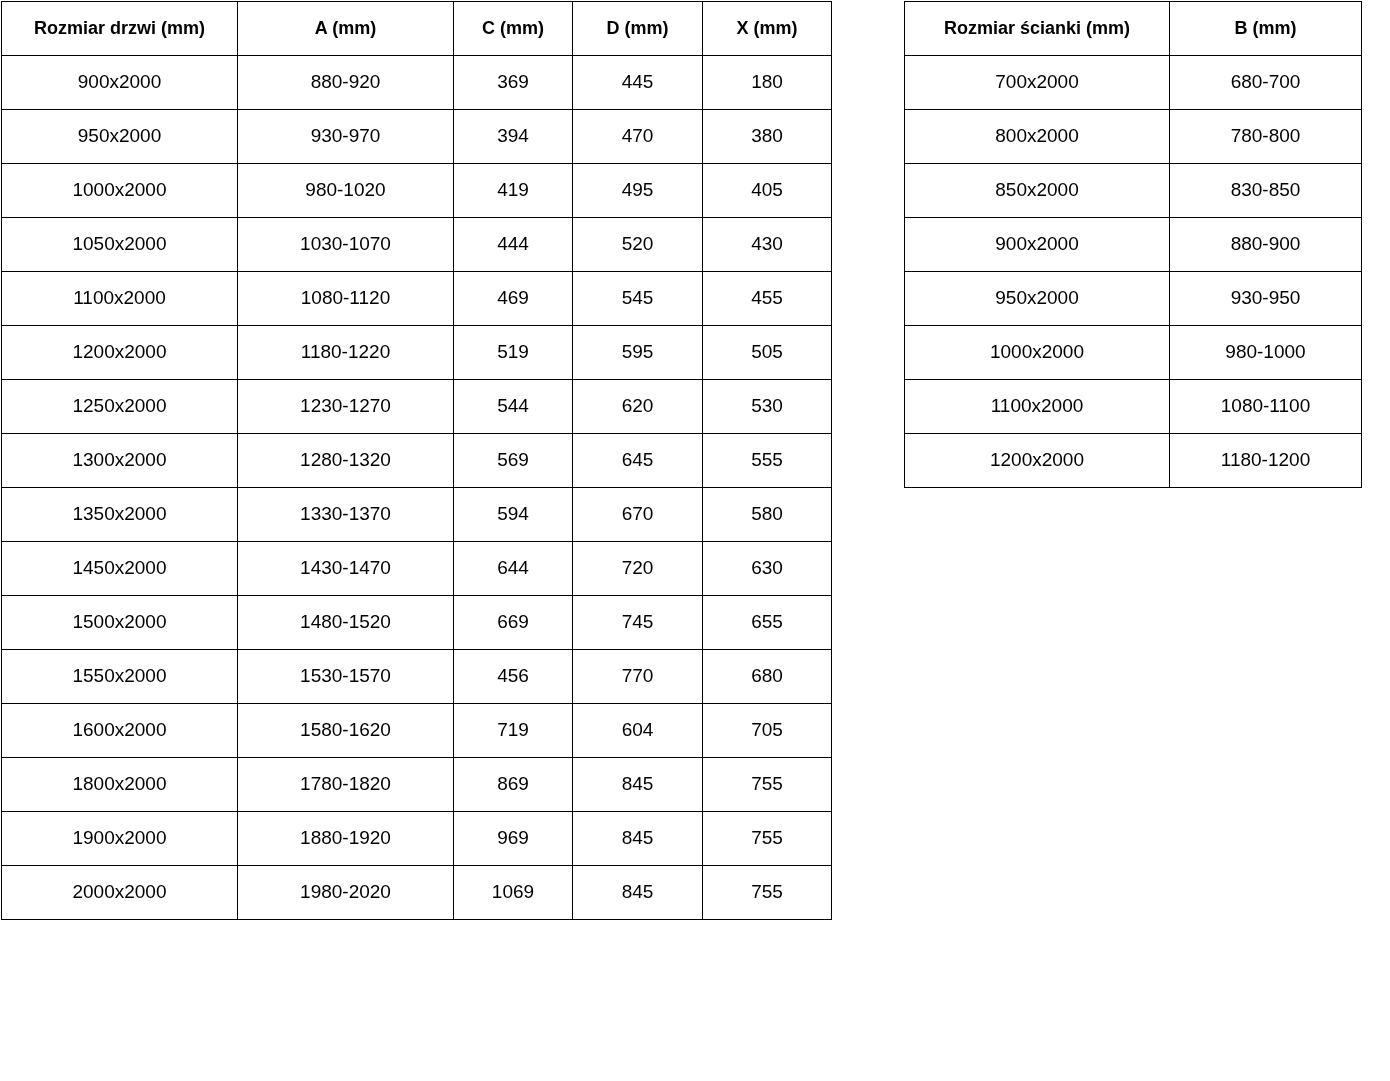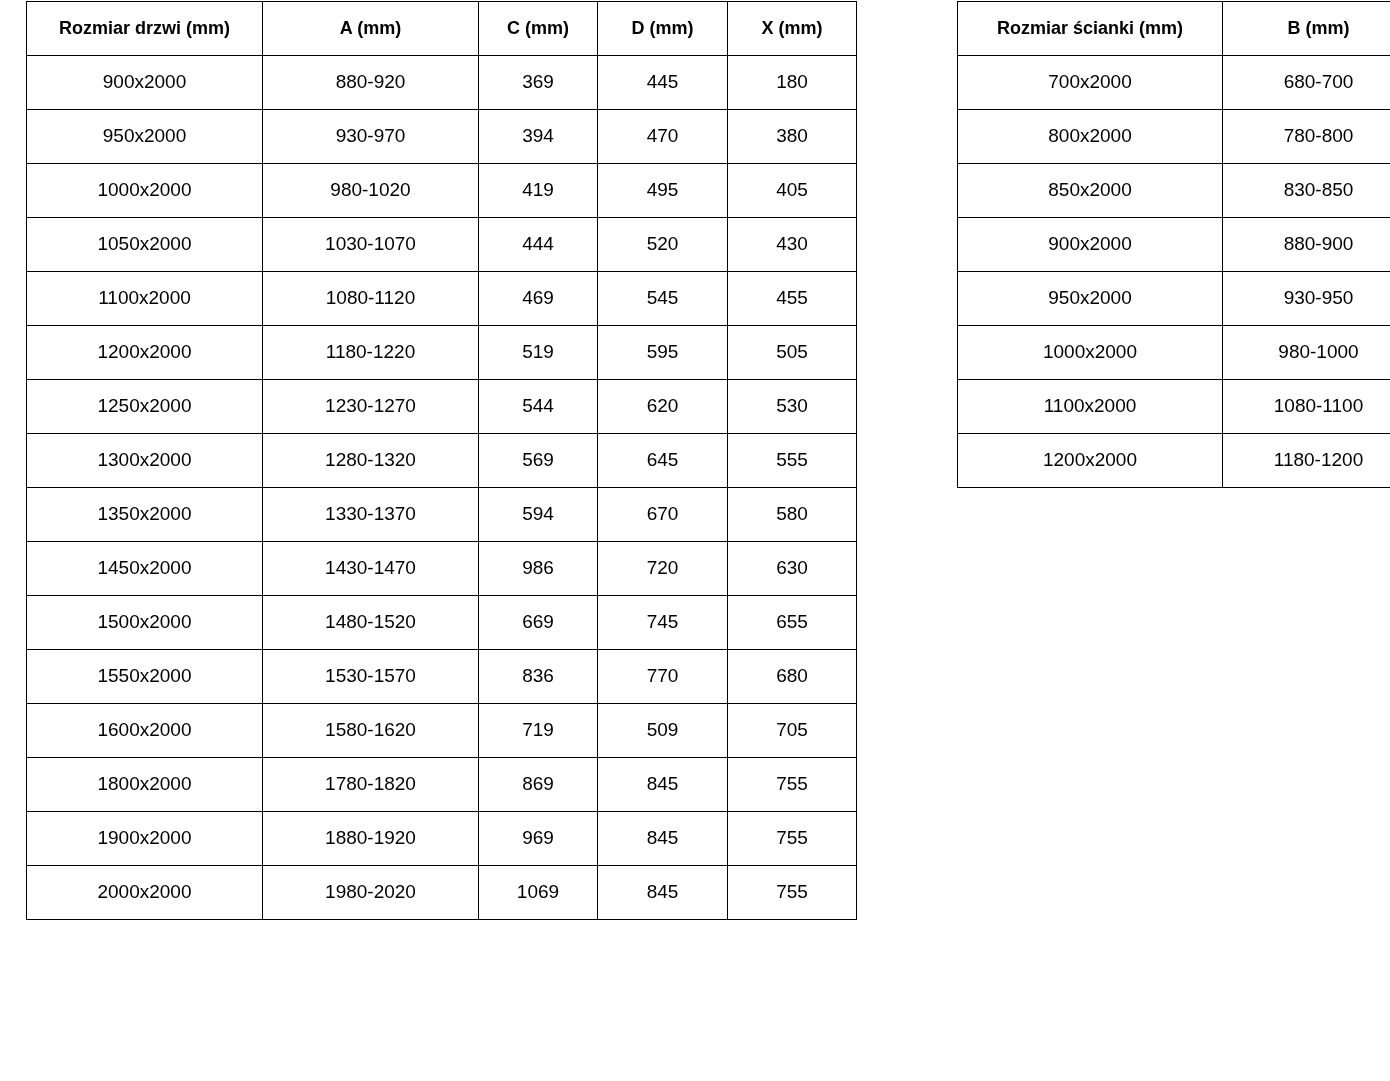--- a/index.html
+++ b/index.html
@@ -12,21 +12,20 @@
     height: 1081px;
     font-family: "Liberation Sans", sans-serif;
     color: #000000;
     position: relative;
     overflow: hidden;
   }
   .page {
     position: relative;
     width: 1186px;
     height: 1081px;
-    margin-left: 25px;
   }
   table {
     border-collapse: collapse;
     table-layout: fixed;
   }
   table td, table th {
     border: 1px solid #000000;
     text-align: center;
     vertical-align: middle;
     font-size: 19px;
@@ -48,21 +47,21 @@
     width: 830px;
   }
   #doors-table col.c0 { width: 236px; }
   #doors-table col.c1 { width: 216px; }
   #doors-table col.c2 { width: 119px; }
   #doors-table col.c3 { width: 130px; }
   #doors-table col.c4 { width: 129px; }
 
   #wall-table {
     position: absolute;
-    left: 932px;
+    left: 904px;
     top: 1px;
     width: 457px;
     padding-left: 20px;
   }
   #wall-table col.w0 { width: 265px; }
   #wall-table col.w1 { width: 192px; }
 </style>
 </head>
 <body>
 
@@ -145,43 +144,43 @@
         <tr>
           <td>1350x2000</td>
           <td>1330-1370</td>
           <td>594</td>
           <td>670</td>
           <td>580</td>
         </tr>
         <tr>
           <td>1450x2000</td>
           <td>1430-1470</td>
-          <td>986</td>
+          <td>644</td>
           <td>720</td>
           <td>630</td>
         </tr>
         <tr>
           <td>1500x2000</td>
           <td>1480-1520</td>
           <td>669</td>
           <td>745</td>
           <td>655</td>
         </tr>
         <tr>
           <td>1550x2000</td>
           <td>1530-1570</td>
-          <td>836</td>
+          <td>456</td>
           <td>770</td>
           <td>680</td>
         </tr>
         <tr>
           <td>1600x2000</td>
           <td>1580-1620</td>
           <td>719</td>
-          <td>509</td>
+          <td>604</td>
           <td>705</td>
         </tr>
         <tr>
           <td>1800x2000</td>
           <td>1780-1820</td>
           <td>869</td>
           <td>845</td>
           <td>755</td>
         </tr>
         <tr>

